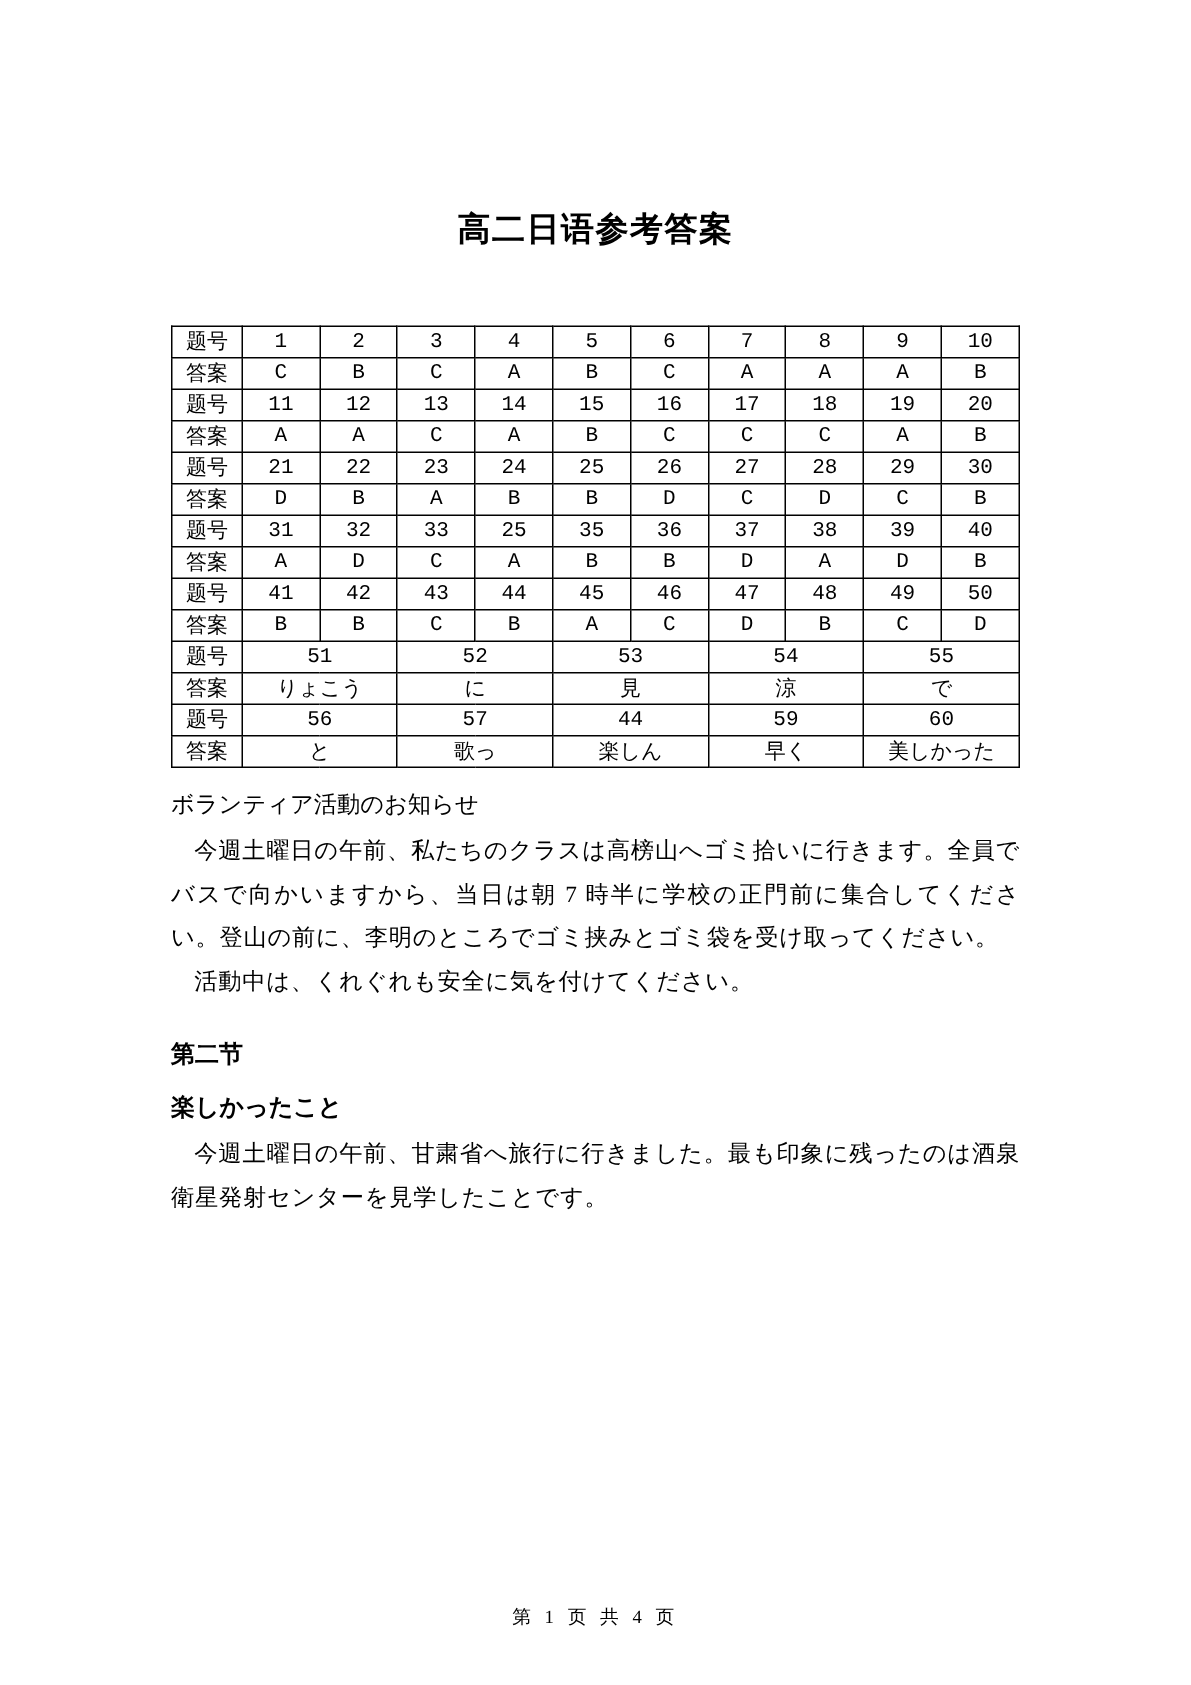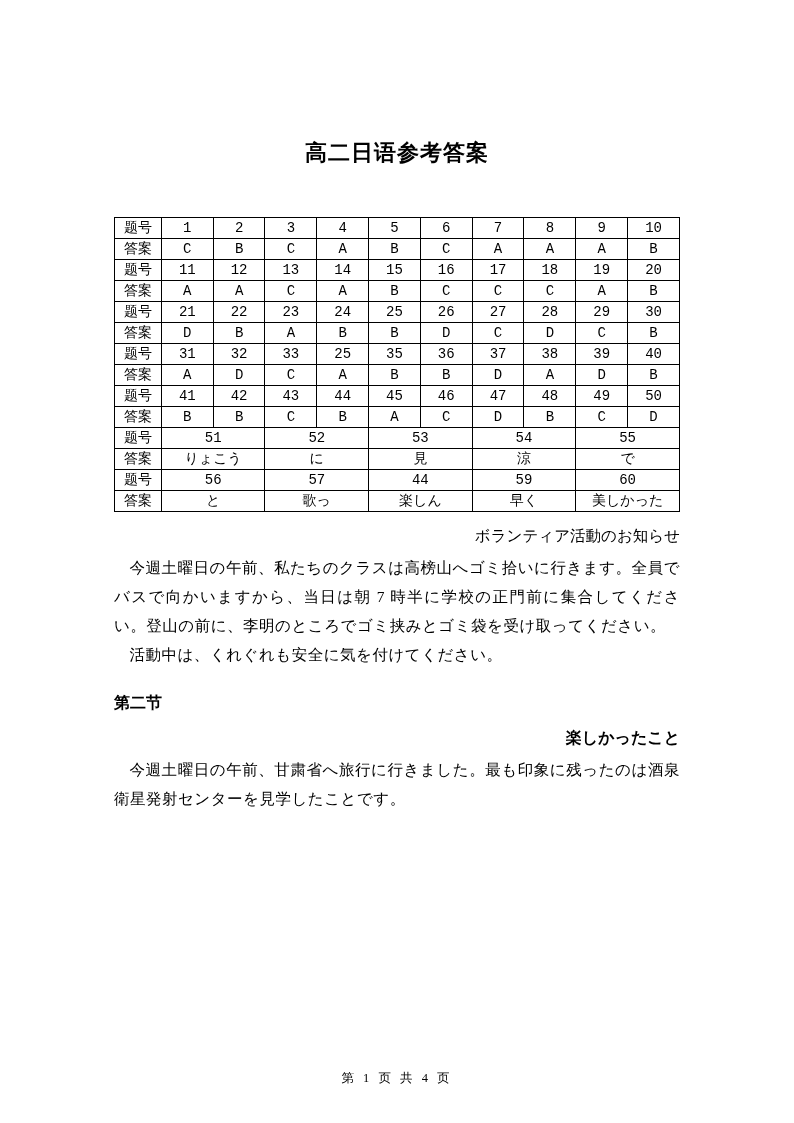--- a/index.html
+++ b/index.html
@@ -44,21 +44,21 @@
   }
   table.answer-table td.label-cell { font-size: 14px; }
   .section-heading {
     margin: 36px 0 0 0;
     font-size: 16px;
     font-weight: 700;
   }
   .section-heading.tight { margin-top: 24px; }
   .subtitle {
     margin: 14px 0 6px 0;
-    text-align: right;
+    text-align: left;
     font-size: 15.5px;
   }
   .subtitle.bold {
     font-weight: 700;
     font-size: 16px;
   }
   .body-para {
     margin: 0;
     font-size: 15.5px;
     line-height: 29px;

